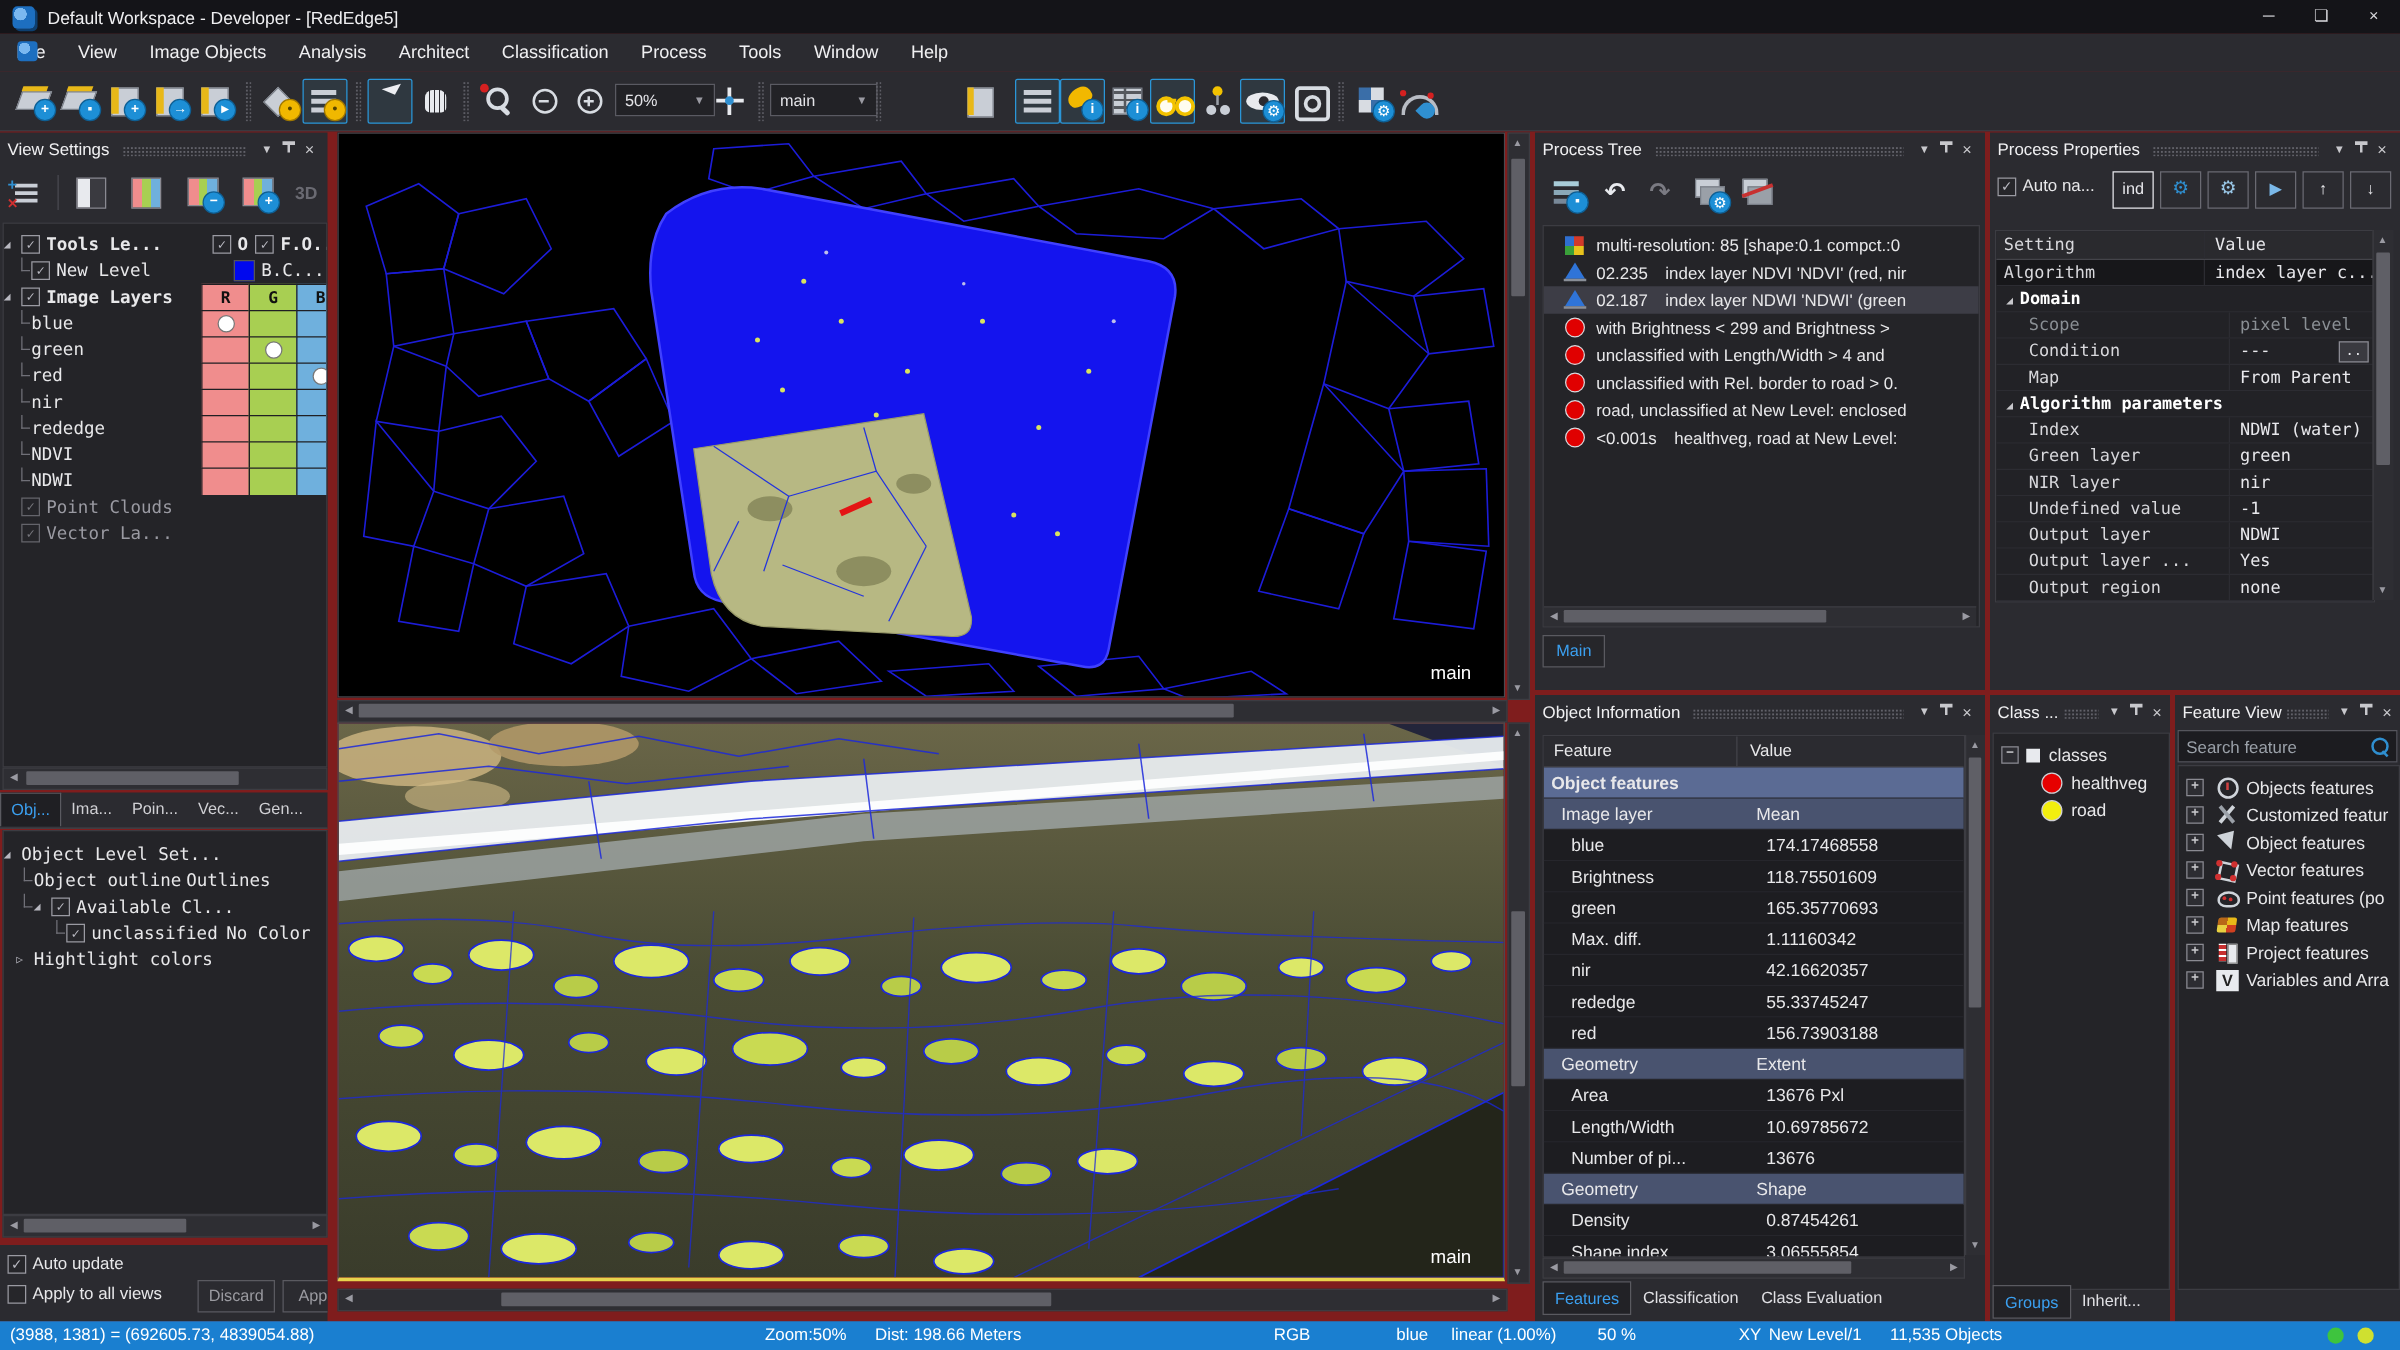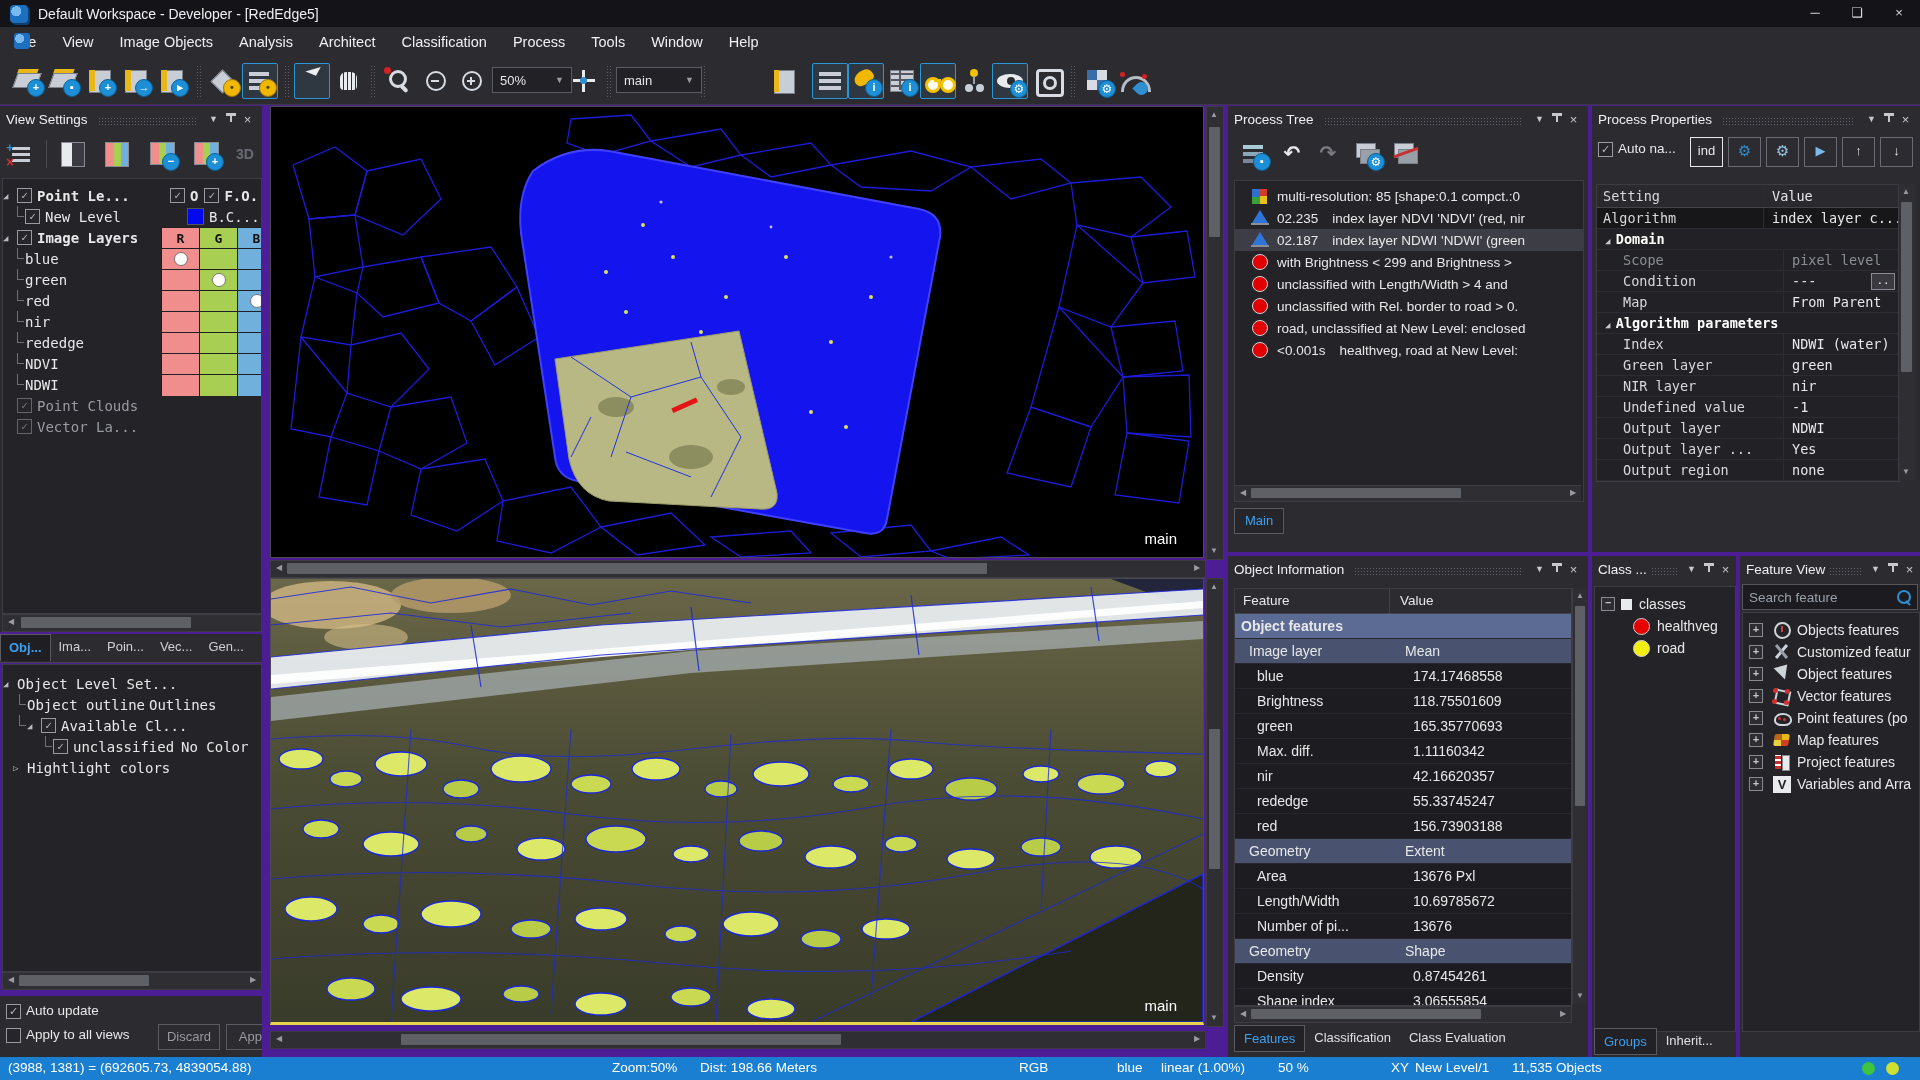--- a/index.html
+++ b/index.html
@@ -1,16 +1,16 @@
 <!DOCTYPE html>
 <html><head>
 <meta charset="utf-8">
 <style>
   html,body{margin:0;padding:0;background:#101014;}
-  #app{position:relative;width:1920px;height:1080px;overflow:hidden;background:#4c1d95;
+  #app{position:relative;width:1920px;height:1080px;overflow:hidden;background:#7f1d1d;
        font-family:"Liberation Sans",sans-serif;color:#e8e8ea;font-size:14px;}
   .abs{position:absolute;}
   
   .titlebar{position:absolute;left:0;top:0;width:1920px;height:27px;background:#141418;display:flex;align-items:center;}
   .applogo{width:18px;height:18px;margin:0 10px 0 10px;border-radius:4px;
     background:radial-gradient(circle at 35% 35%,#7ab8f0 0 30%,#1d6fc0 31% 100%);
     box-shadow:2px 2px 0 #0d3f70;}
   .wintitle{font-size:14px;color:#f0f0f2;}
   .winbtns{margin-left:auto;display:flex;}
   .winbtn{width:42px;height:27px;text-align:center;line-height:25px;color:#d8d8dc;font-size:13px;}
@@ -91,21 +91,21 @@
   .conn{width:14px;height:21px;flex:none;position:relative;}
   .conn::before{content:"";position:absolute;left:6px;top:0;height:11px;border-left:1px solid #707078;}
   .conn::after{content:"";position:absolute;left:6px;top:10px;width:7px;border-top:1px solid #707078;}
   .dimtxt{color:#9a9aa2;}
   .chip{width:15px;height:15px;background:#0008ee;border:1px solid #555;flex:none;margin-right:5px;}
   .mixer{position:relative;width:14px;height:14px;flex:none;}
   .mixer::before{content:"";position:absolute;left:2px;top:1px;width:2px;height:12px;background:#c8c8cc;box-shadow:5px 0 0 #c8c8cc;}
   .mixer::after{content:"";position:absolute;left:0;top:6px;width:12px;height:2px;background:#c8c8cc;}
   
   .ltab{height:26px;line-height:26px;padding:0 8px;font-size:13px;color:#d0d0d4;white-space:nowrap;}
-  .ltab.active{border:1px solid #5a5a60;border-bottom:none;background:#1f1f23;color:#3ba0f0;font-weight:bold;}
+  .ltab.active{border:1px solid #5a5a60;border-bottom:none;background:#1f1f23;color:#3ba0f0;}
   
   .sb{background:#2e2e33;border:1px solid #3c3c42;position:absolute;}
   .sb .thumb{position:absolute;background:#5f5f66;border-radius:1px;}
   .sb .ar{position:absolute;color:#9a9aa2;font-size:8px;line-height:14px;text-align:center;}
   
   .btn{background:#2b2b30;border:1px solid #5a5a60;color:#9a9aa0;font-size:13px;text-align:center;}
   
   .pt-row{display:flex;align-items:center;height:22px;padding-left:16px;font-size:13.5px;white-space:nowrap;overflow:hidden;}
   .pt-row.sel{background:#3d3d46;}
   .pt-ico{width:18px;height:16px;position:relative;flex:none;margin-right:8px;}
@@ -369,21 +369,21 @@
           <i style="left:4px;top:5px;width:23px;height:21px;background:linear-gradient(90deg,#f08d8d 0 8px,#a8cf52 8px 15px,#6fb0dd 15px);border:1px solid #8a8a92"></i>
           <i class="badge" style="right:0;bottom:0">+</i>
         </div>
       <div class="vico" style="left:232px;color:#6a6a72;font:bold 14px/34px 'Liberation Sans';text-align:center;width:26px"><span>3D</span></div>
     </div>
 
     <div class="content-box" style="position:absolute;left:2px;top:72px;width:258px;height:434px;overflow:hidden;">
       <div class="vs-row" style="margin-top:6px">
         <span class="exp">◢</span>
         <span class="cb ck"></span>
-        <span class="name bold">Point Le...</span>
+        <span class="name bold">Tools Le...</span>
         <span class="cb ck"></span>
         <span class="bold" style="margin-right:6px">O</span>
         <span class="cb ck"></span>
         <span class="bold" style="white-space:nowrap">F.O...</span>
       </div>
       <div class="vs-row">
         <span class="conn" style="margin-left:8px"></span>
         <span class="cb ck"></span>
         <span class="name">New Level</span>
         <span class="chip"></span>

